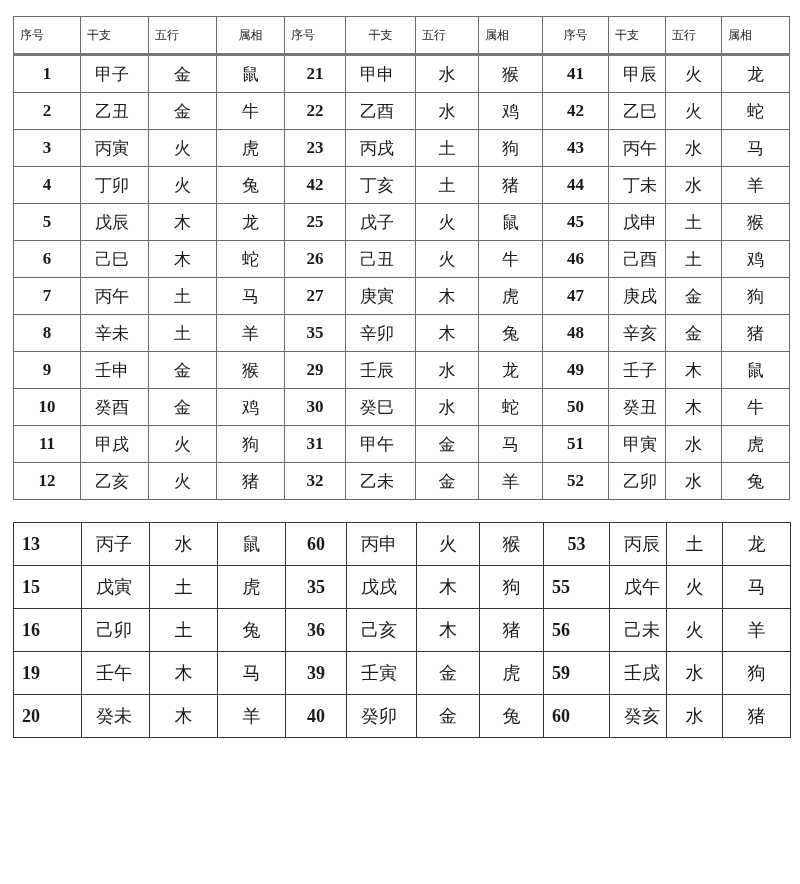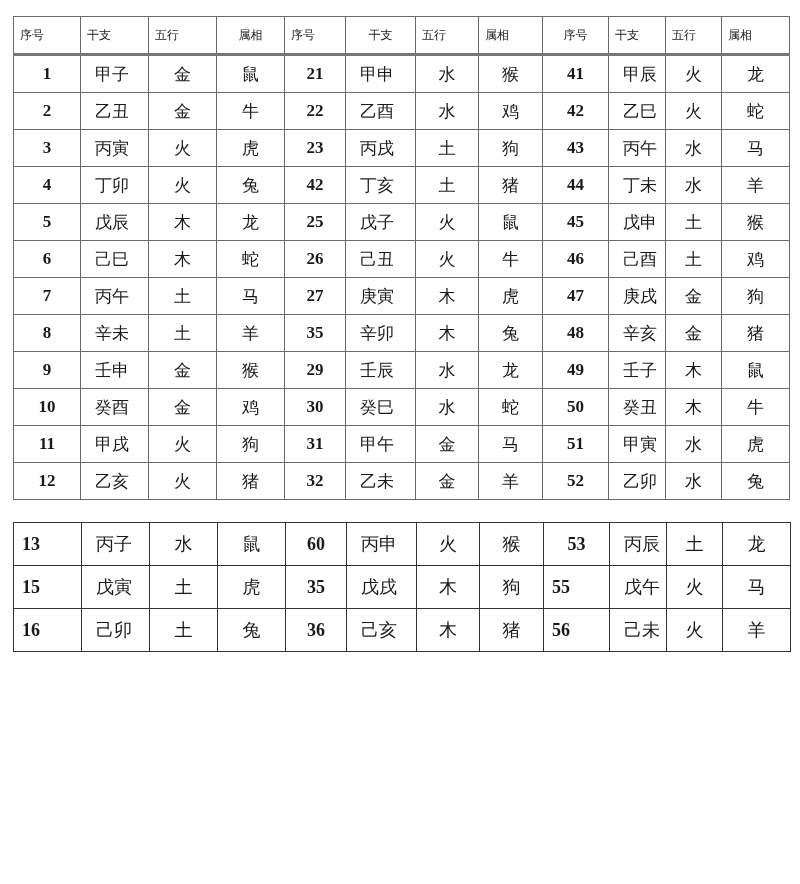--- a/index.html
+++ b/index.html
@@ -273,14 +273,42 @@
         <td class="cn">兔</td>
         <td class="num">36</td>
         <td class="cn gz">己亥</td>
         <td class="cn">木</td>
         <td class="cn">猪</td>
         <td class="num left">56</td>
         <td class="cn gz">己未</td>
         <td class="cn">火</td>
         <td class="cn">羊</td>
       </tr>
+      <tr>
+        <td class="num left">19</td>
+        <td class="cn gz">壬午</td>
+        <td class="cn">木</td>
+        <td class="cn">马</td>
+        <td class="num">39</td>
+        <td class="cn gz">壬寅</td>
+        <td class="cn">金</td>
+        <td class="cn">虎</td>
+        <td class="num left">59</td>
+        <td class="cn gz">壬戌</td>
+        <td class="cn">水</td>
+        <td class="cn">狗</td>
+      </tr>
+      <tr>
+        <td class="num left">20</td>
+        <td class="cn gz">癸未</td>
+        <td class="cn">木</td>
+        <td class="cn">羊</td>
+        <td class="num">40</td>
+        <td class="cn gz">癸卯</td>
+        <td class="cn">金</td>
+        <td class="cn">兔</td>
+        <td class="num left">60</td>
+        <td class="cn gz">癸亥</td>
+        <td class="cn">水</td>
+        <td class="cn">猪</td>
+      </tr>
     </tbody>
 </table>
 
 </body></html>

